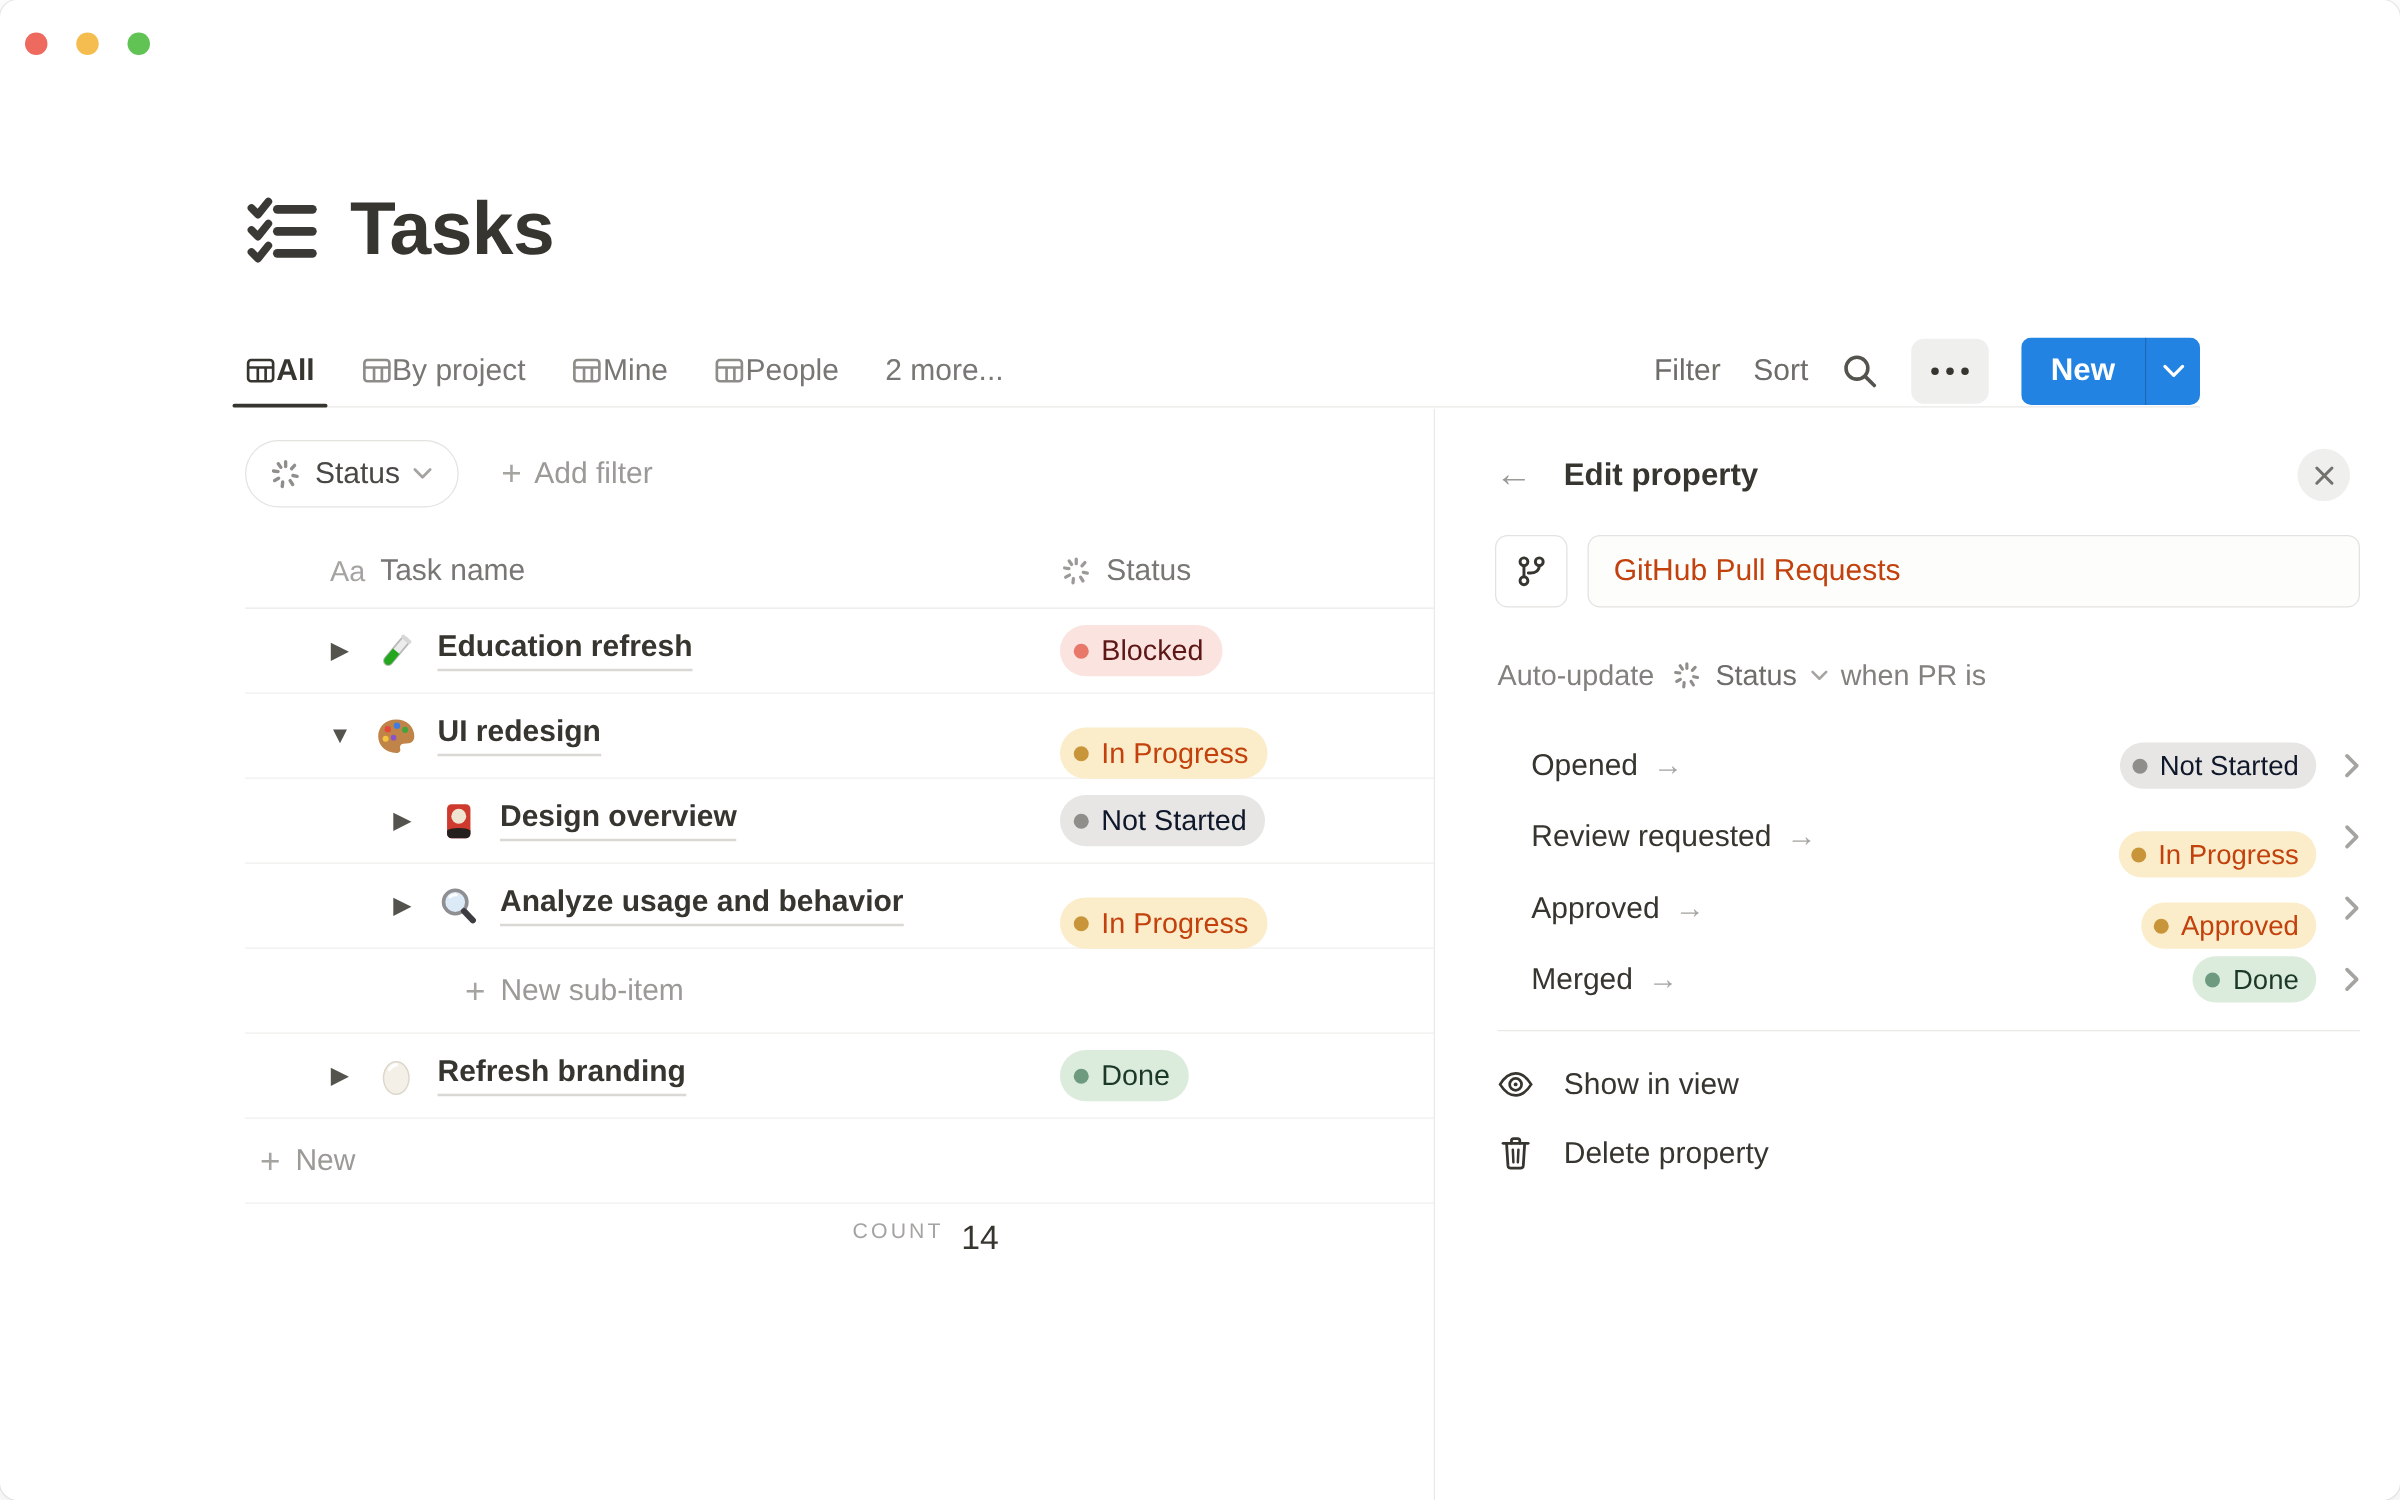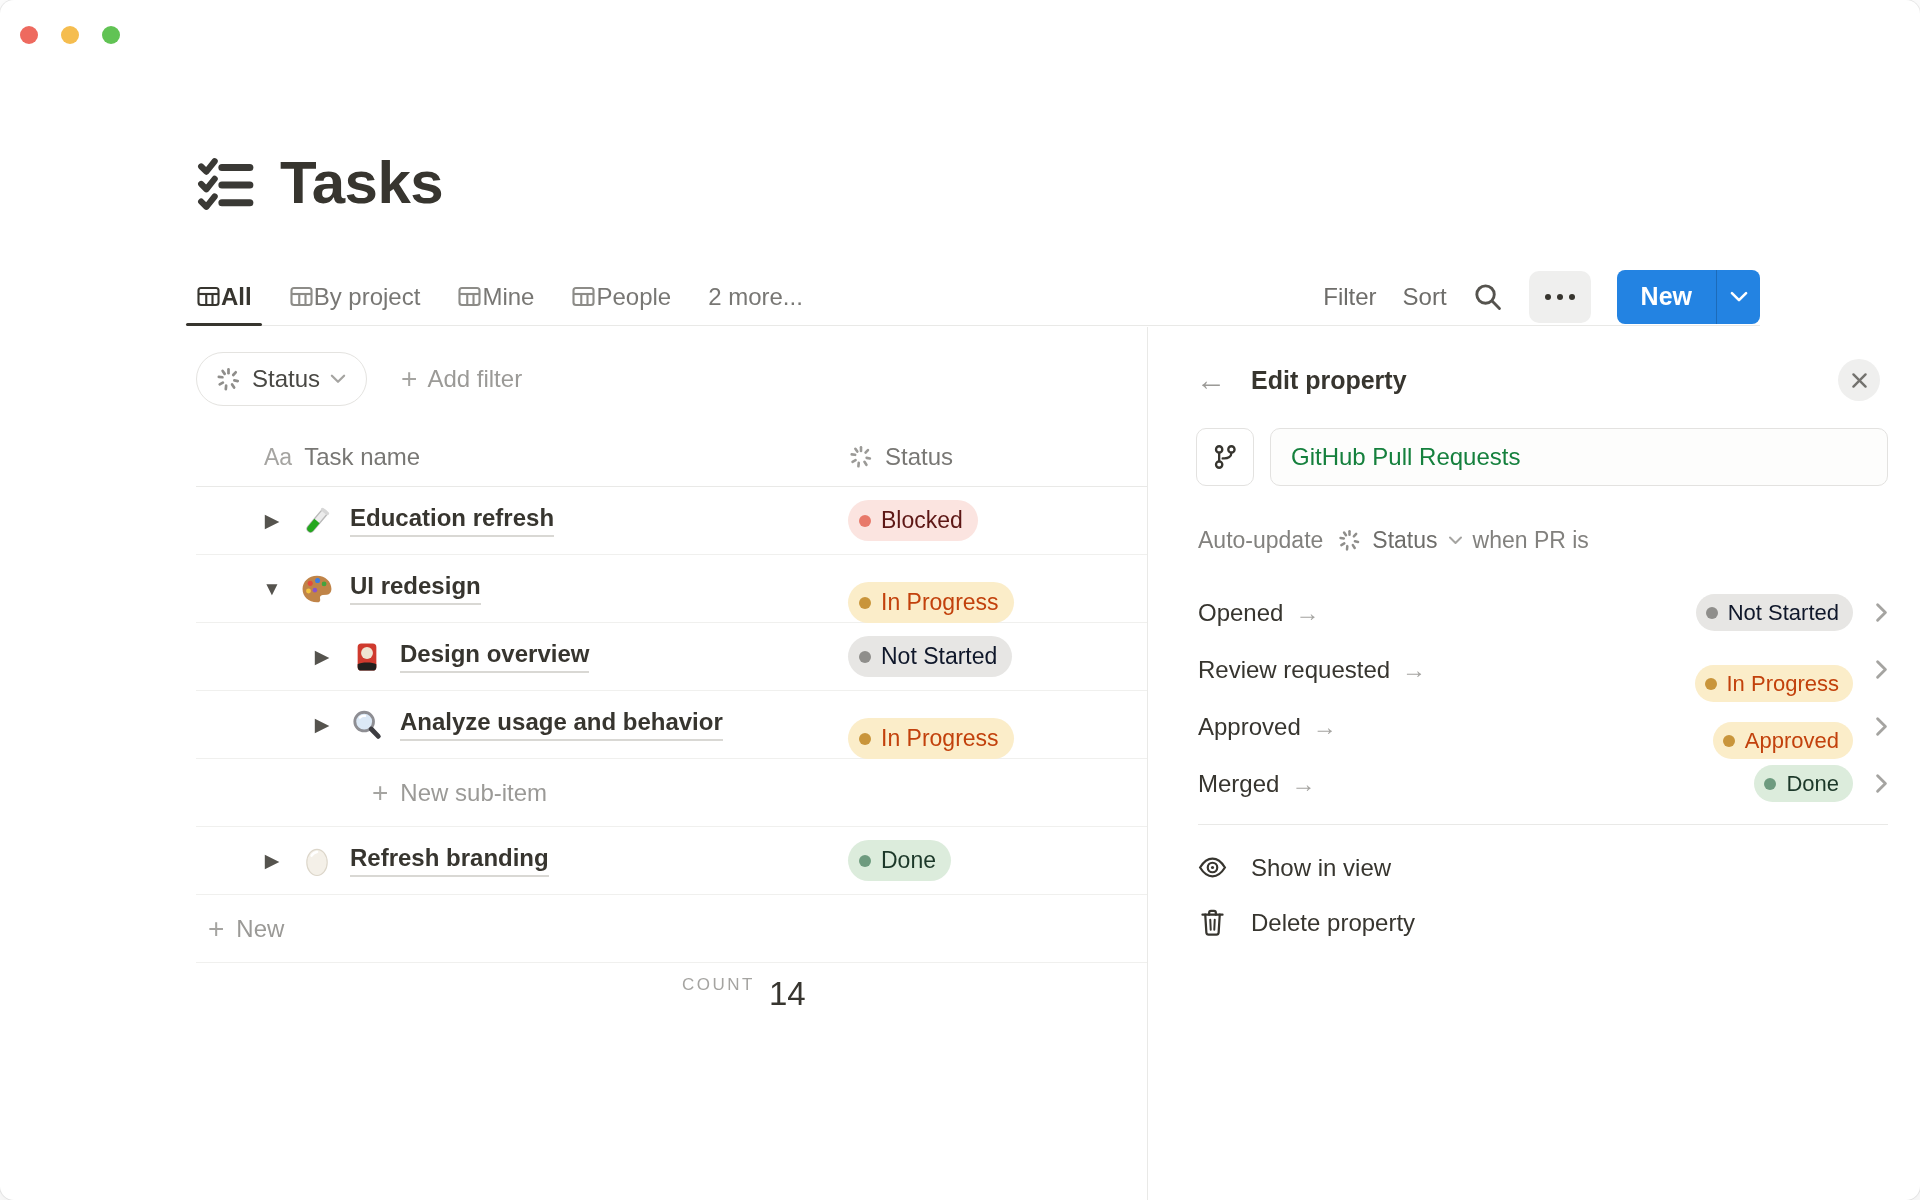--- a/index.html
+++ b/index.html
@@ -80,21 +80,21 @@
                 cursor:pointer; }
   .cell-status { position:absolute; left:652px; top:0; height:100%; display:flex; align-items:center; }
   .newrow { display:flex; align-items:center; gap:12px; font-size:24px; color:#9b9a97; height:68px;
             border-bottom:1px solid #f0f0ee; cursor:pointer; }
   .newrow .plus { font-size:28px; color:#a5a4a1; line-height:1; }
   .newrow.sub { padding-left:176px; }
   .newrow.root { padding-left:12px; }
 
   .tfoot { position:absolute; top:648px; left:486px; display:flex; align-items:flex-start; gap:14px; }
   .count-label { font-size:17px; letter-spacing:2.5px; color:#a5a4a1; font-weight:500; }
-  .count-value { font-size:33px; color:#37352f; }
+  .count-value { font-size:27px; color:#37352f; }
 
   
   .pill { display:inline-flex; align-items:center; gap:10px; height:41px; padding:0 15px 0 11px;
           border-radius:21px; font-size:23px; white-space:nowrap; }
   .pill .dot { width:12px; height:12px; border-radius:50%; flex:none; }
   .pill-red    { background:#fbe4e0; color:#5d1715; } .pill-red .dot    { background:#e8796a; }
   .pill-yellow { background:#fbedc9; color:#c2410c;margin-top:28px; } .pill-yellow .dot { background:#c9953b; }
   .pill-gray   { background:#e7e6e4; color:#0f172a; } .pill-gray .dot   { background:#8f8e8b; }
   .pill-green  { background:#dcecdc; color:#1c3829; } .pill-green .dot  { background:#6e9b7f; }
   .pill.sm { height:37px; font-size:22px; padding:0 14px 0 10px; }
@@ -106,31 +106,31 @@
   .panel-title { font-size:25px; font-weight:700; color:#37352f; }
   .close-btn { position:absolute; right:8px; width:42px; height:42px; border-radius:50%; background:#efefee;
                display:flex; align-items:center; justify-content:center; cursor:pointer; }
   .close-btn svg { width:17px; height:17px; color:#73726e; }
 
   .name-row { position:absolute; top:101px; left:0; right:0; height:58px; display:flex; gap:16px; }
   .prop-icon-btn { width:58px; height:58px; border:1px solid #e3e2e0; border-radius:10px; background:#fff;
                    display:flex; align-items:center; justify-content:center; cursor:pointer; flex:none; }
   .prop-icon-btn svg { width:28px; height:28px; color:#37352f; }
   .prop-name-input { flex:1; height:58px; border:1px solid #e3e2e0; border-radius:10px; background:#fdfdfc;
-                     font-size:24px; color:#15803d; padding:0 20px; font-family:inherit; outline:none; }
+                     font-size:24px; color:#c2410c; padding:0 20px; font-family:inherit; outline:none; }
 
   .auto-row { position:absolute; top:200px; left:2px; display:flex; align-items:center; gap:10px;
               font-size:23px; color:#82817e; }
   .auto-row svg.spin { width:25px; height:25px; color:#8f8e8b; margin-left:4px; }
   .auto-row svg.chev { width:15px; height:9px; color:#a5a4a1; }
   .auto-row .prop { color:#6e6d6a; }
 
   .map-rows { position:absolute; top:257px; left:2px; right:0; }
   .map-row { height:57px; display:flex; align-items:center; }
-  .map-event { font-size:24px; color:#37352f; font-weight:500; }
+  .map-event { font-size:24px; color:#37352f; font-weight:500;margin-left:27px; }
   .map-arrow { font-size:24px; color:#a5a4a1; margin-left:12px; }
   .map-spacer { flex:1; }
   .map-chev { width:13px; height:21px; color:#a5a4a1; margin-left:22px; flex:none; }
 
   .panel-divider { position:absolute; top:497px; left:2px; right:0; height:1px; background:#e9e9e7; }
 
   .panel-actions { position:absolute; top:513px; left:2px; right:0; }
   .action-row { height:55px; display:flex; align-items:center; gap:24px; cursor:pointer; }
   .action-row svg { width:29px; height:29px; color:#37352f; flex:none; }
   .action-label { font-size:24px; color:#37352f; }

